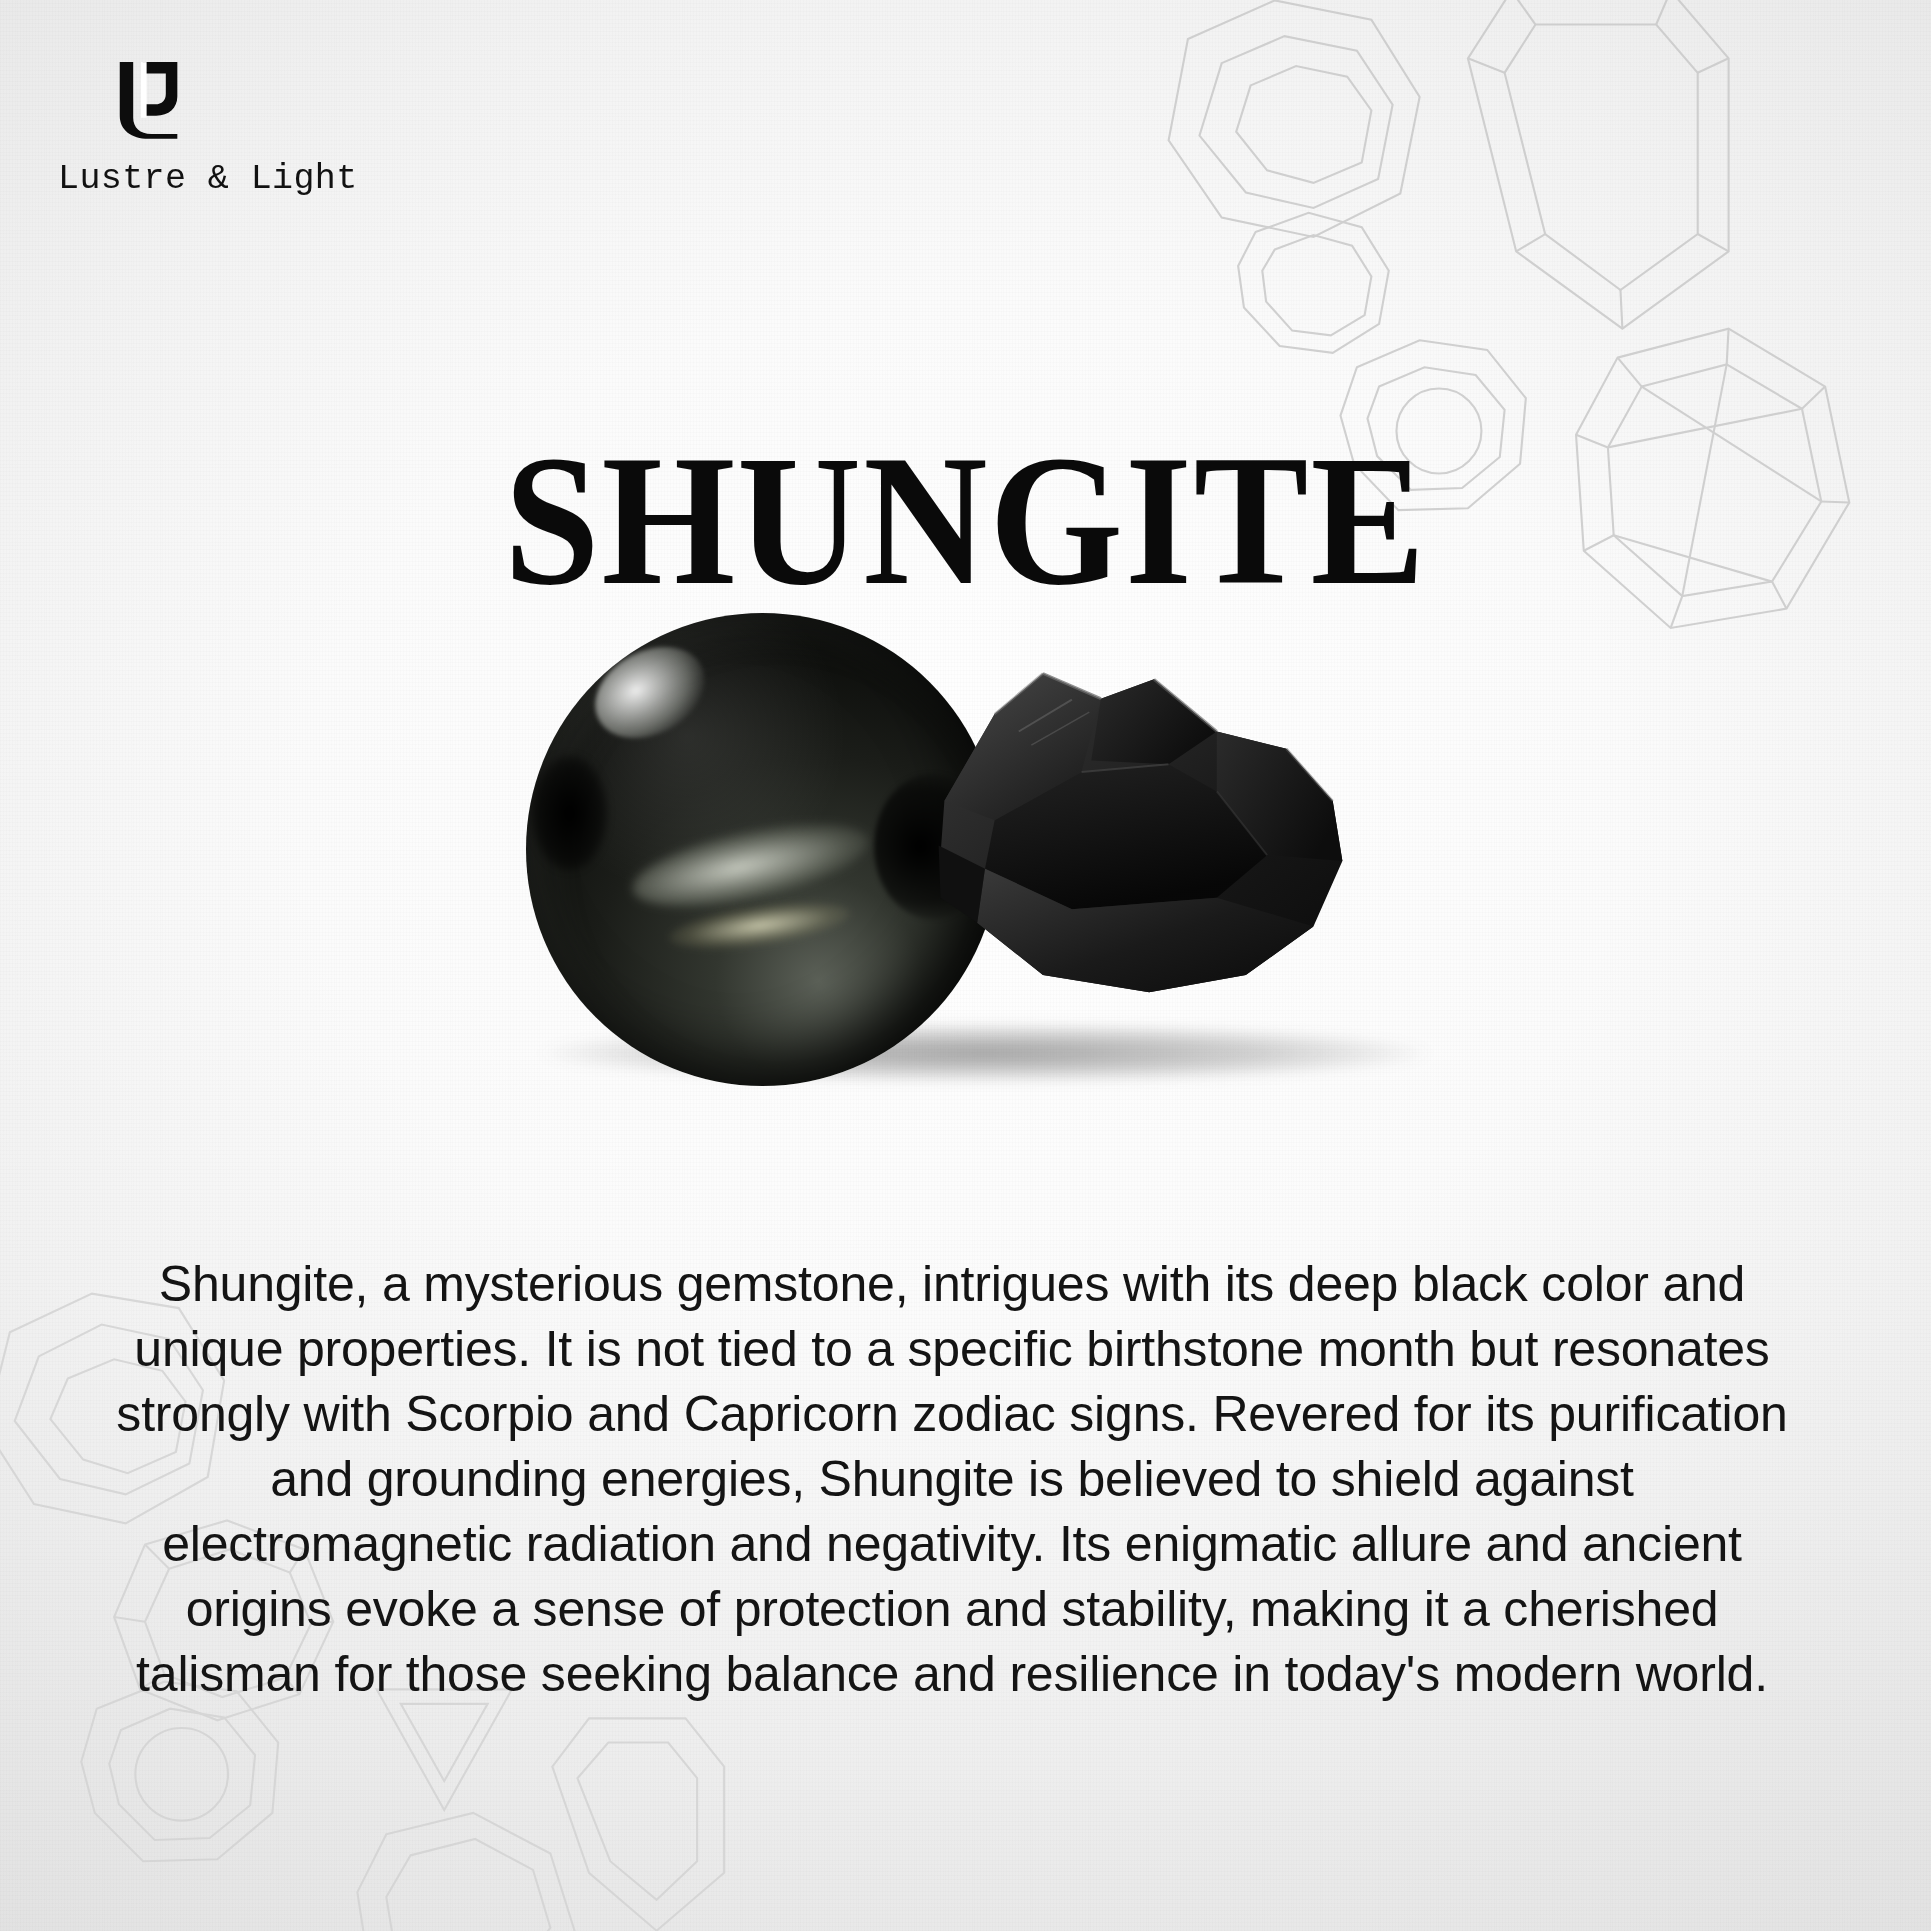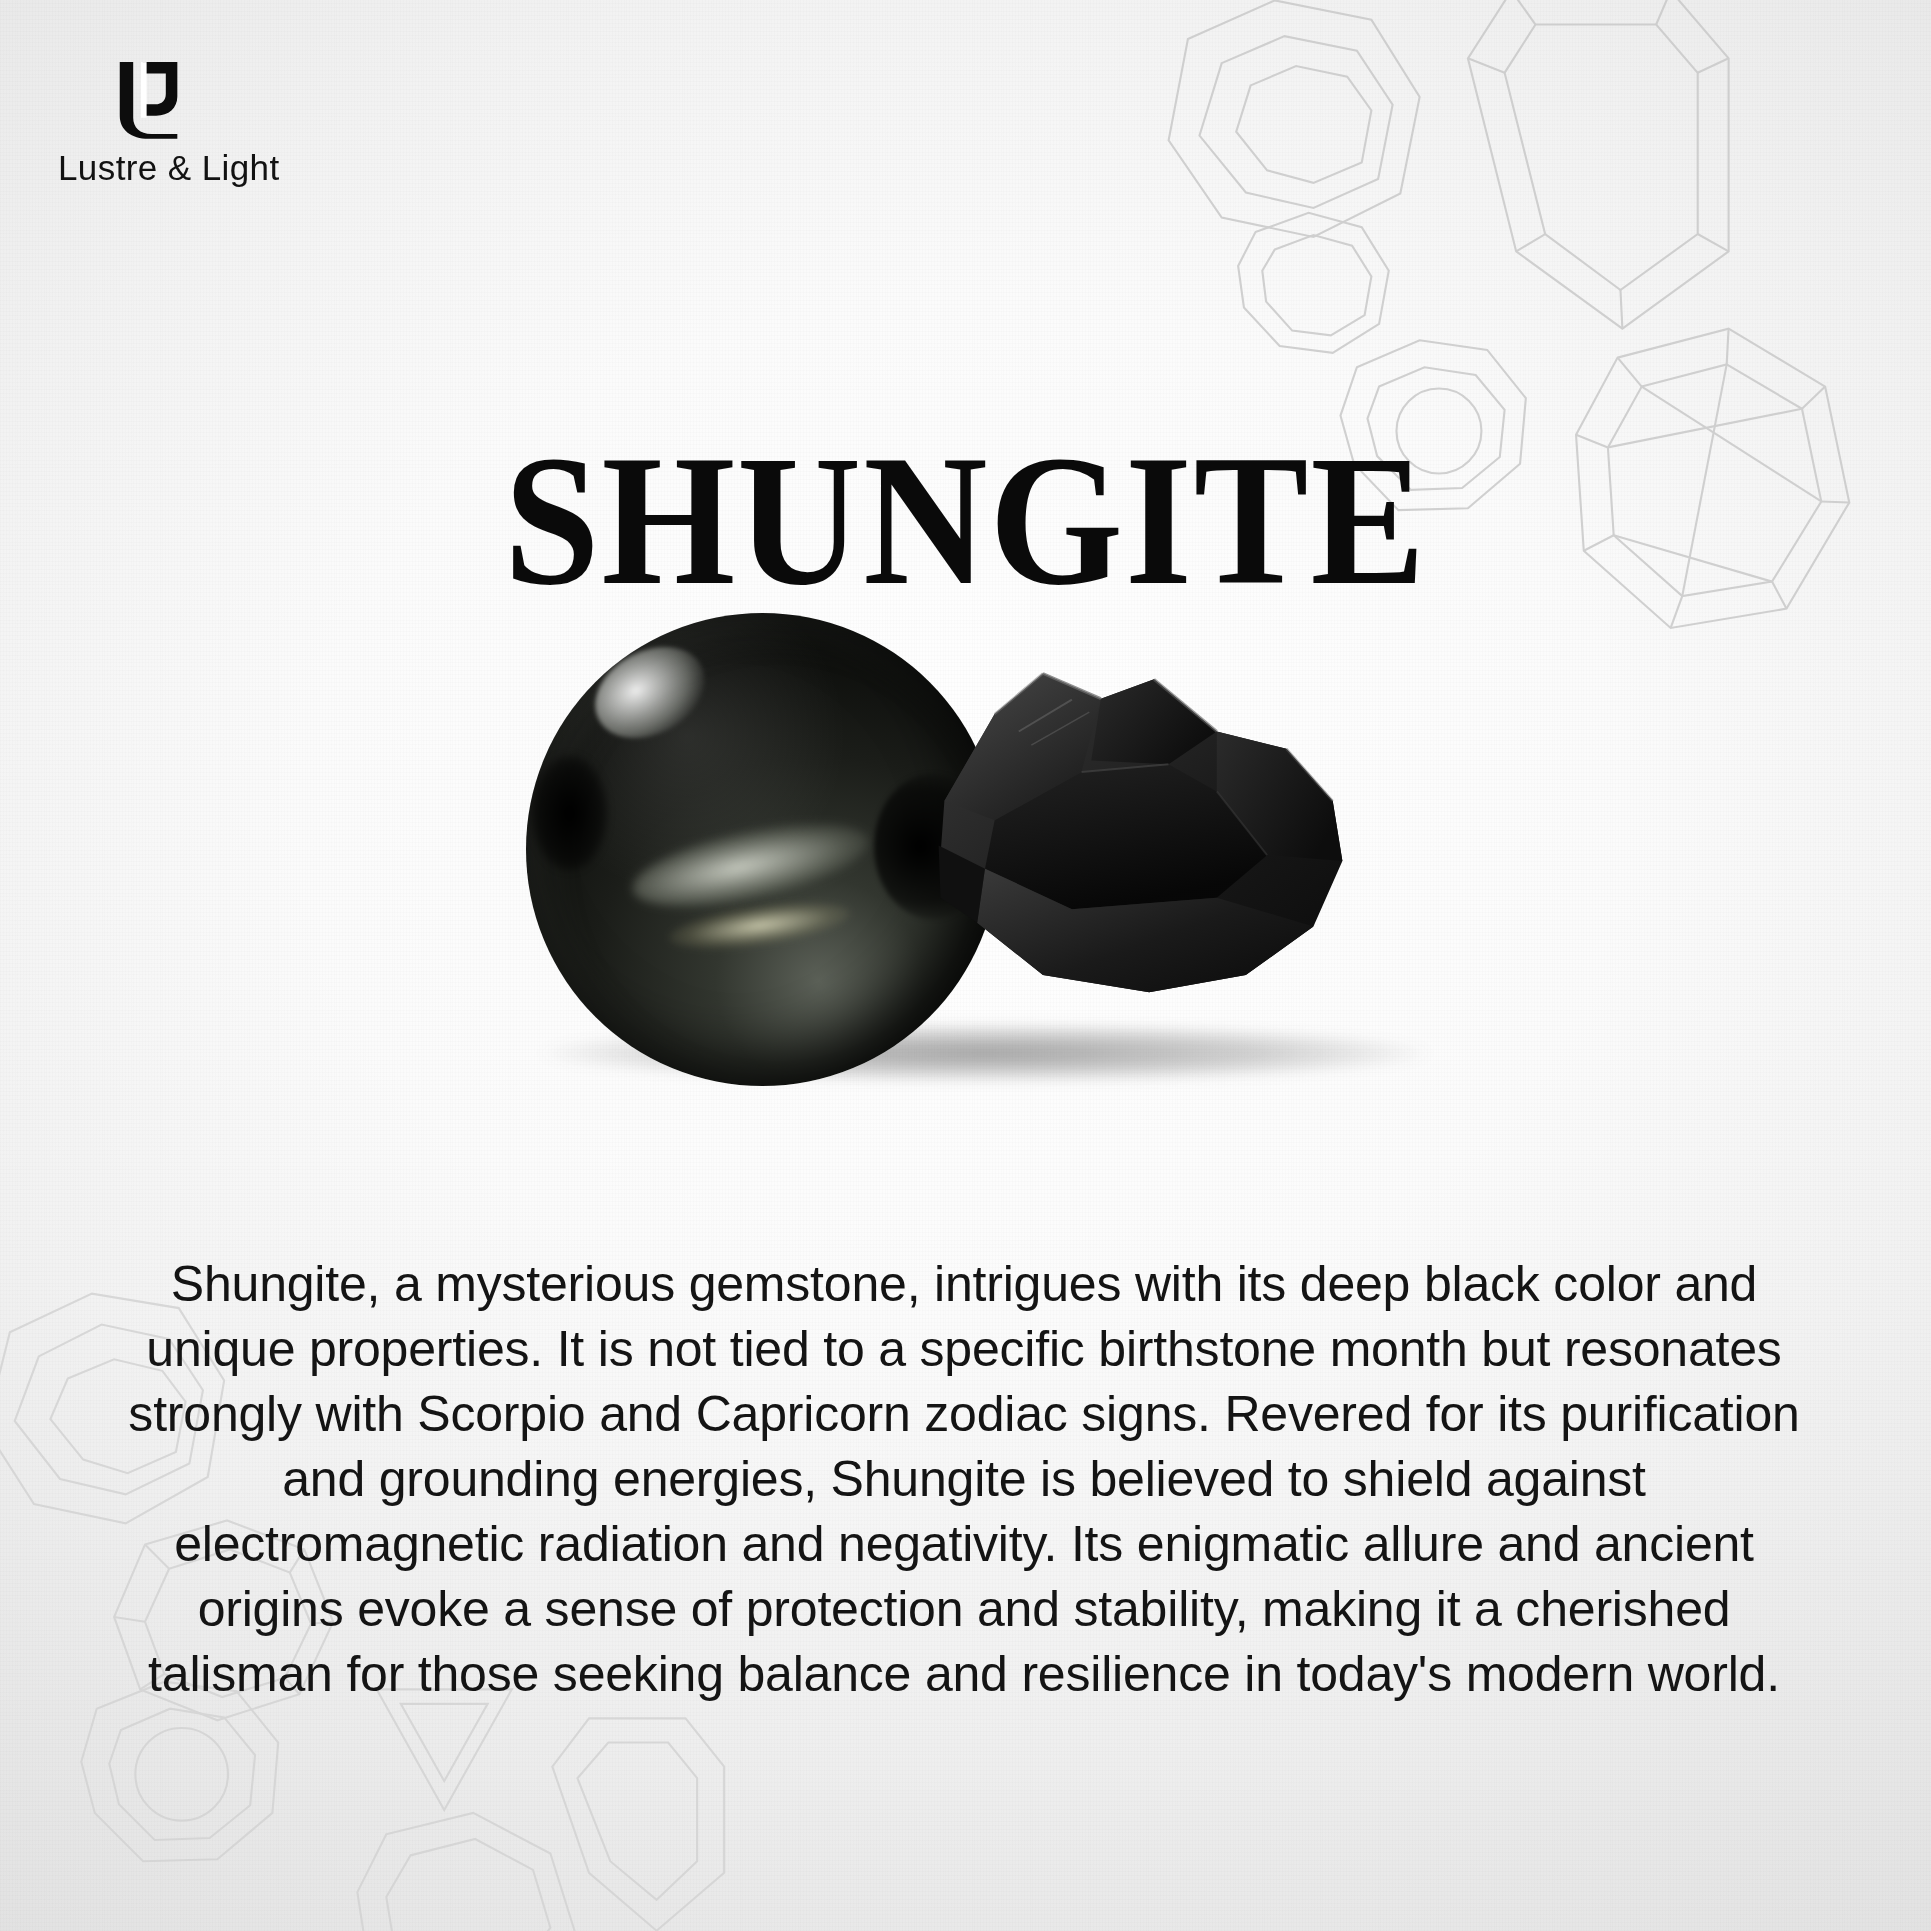--- a/index.html
+++ b/index.html
@@ -55,22 +55,22 @@
     width: 309px;
   }
   .logo-mark {
     width: 71px;
     height: 83px;
     position: relative;
     margin-left: 56px;
   }
   .logo-mark svg { display: block; }
   .logo-text {
-    margin-top: 7px;
-    font-family: Liberation Sans, sans-serif;
+    margin-top: 18px;
+    font-family: Liberation Mono, monospace;
     font-size: 35px;
     letter-spacing: 0.4px;
     color: #121212;
     white-space: nowrap;
     text-align: left;
     width: 232px;
   }
 
   
   .title {
@@ -169,21 +169,21 @@
     left: 927px;
     top: 77px;
     width: 512px;
     height: 406px;
   }
   .rough svg { display: block; }
 
   
   .body-copy {
     position: absolute;
-    left: 124px;
+    left: 112px;
     top: 1202px;
     width: 1680px;
     text-align: center;
     font-size: 50px;
     line-height: 1.30;
     color: #141414;
     letter-spacing: -0.2px;
   }
 </style>
 </head>

